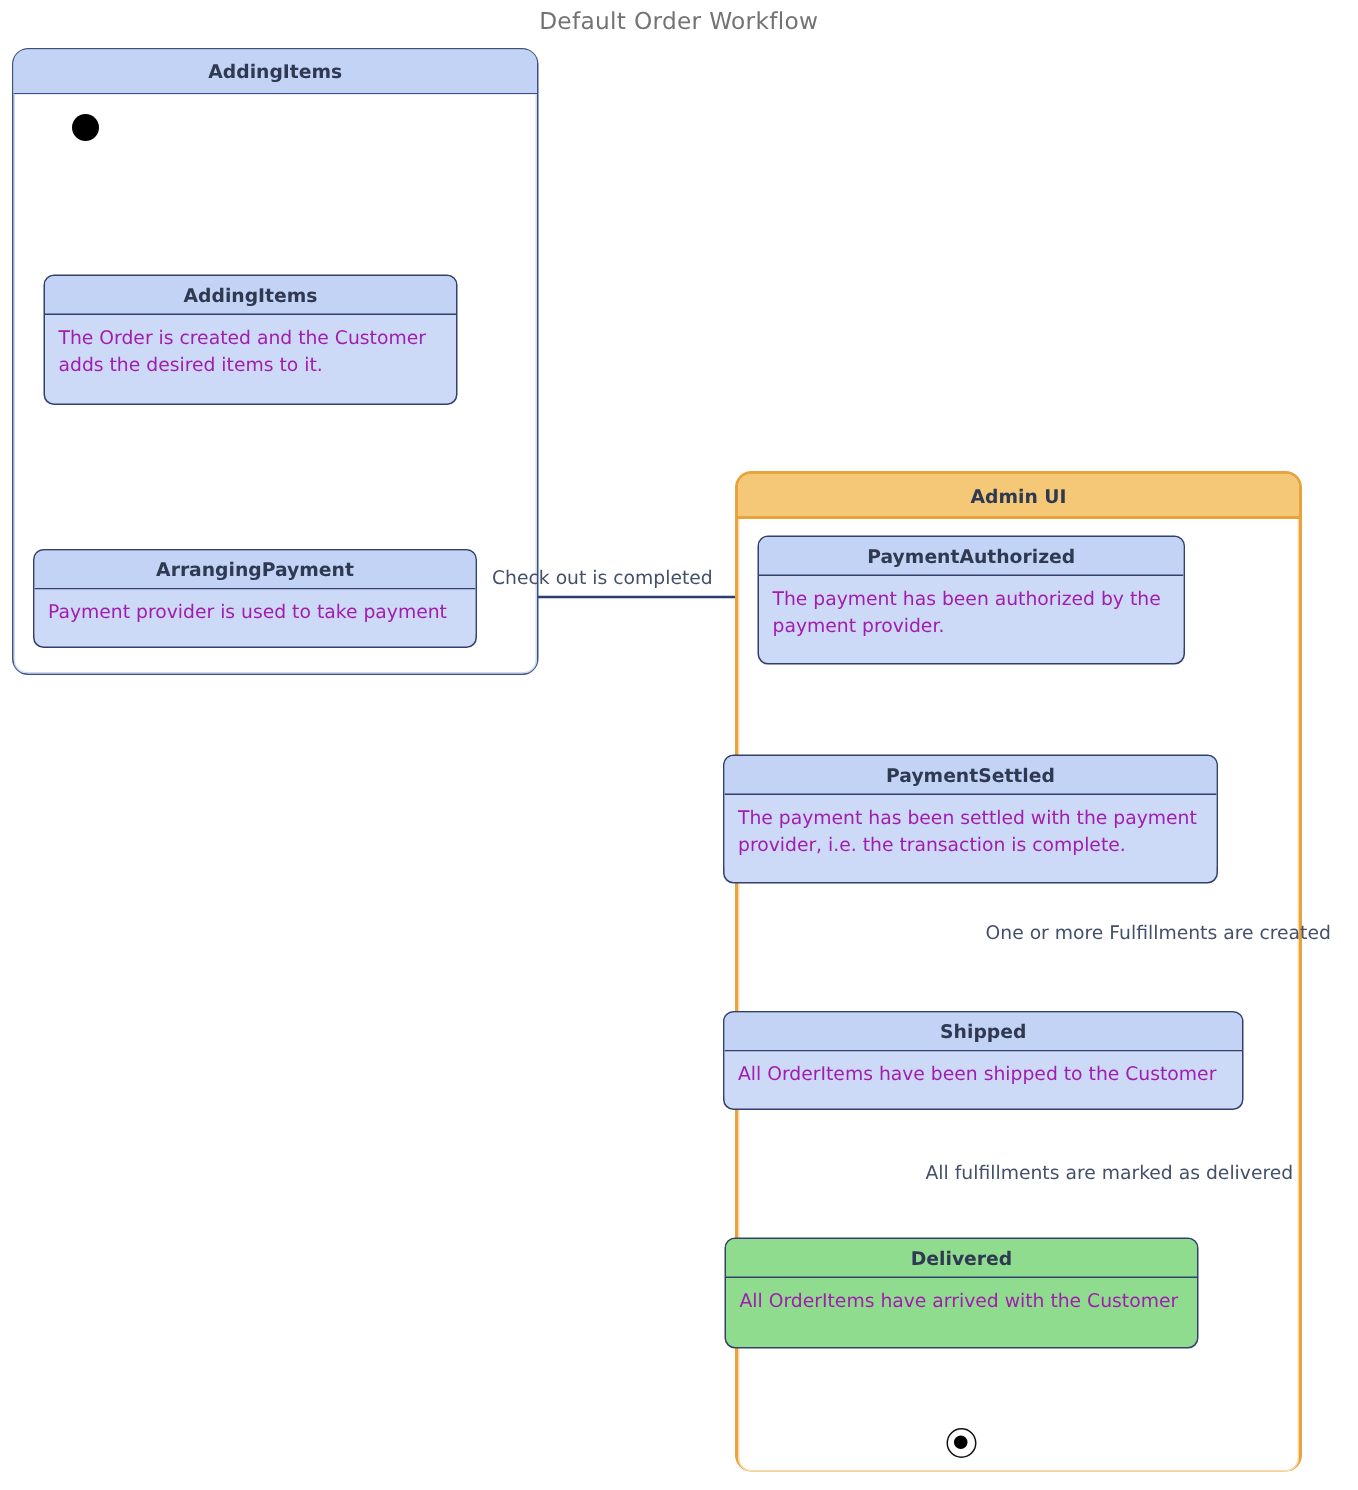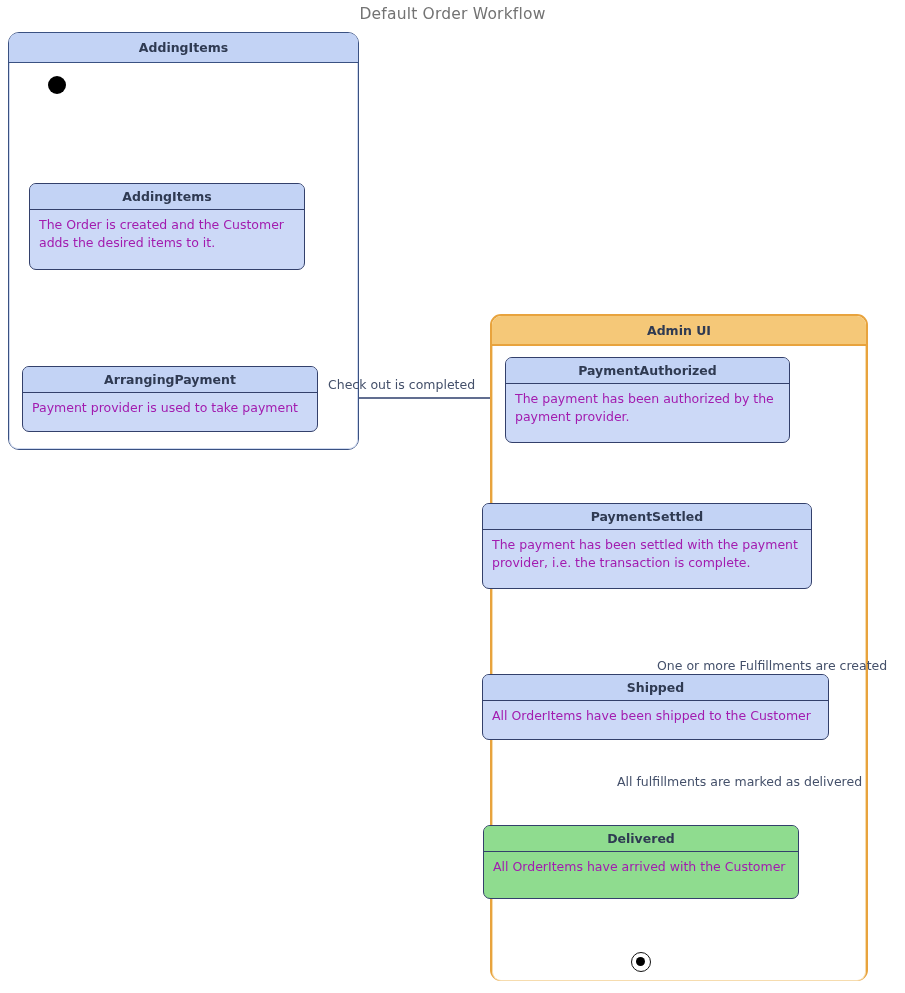--- a/index.html
+++ b/index.html
@@ -233,17 +233,17 @@
   </div>
 
   <div class="state green" style="left:483px; top:825px; width:316px; height:74px;">
     <div class="state-title">Delivered</div>
     <div class="state-desc">All OrderItems have arrived with the Customer</div>
   </div>
 
 
   <div class="edge-label" style="left:328px; top:377px;">Check out is completed</div>
 
-  <div class="edge-label" style="left:657px; top:658px;">One or more Fulfillments are created</div>
+  <div class="edge-label" style="left:657px; top:614px;">One or more Fulfillments are created</div>
 
   <div class="edge-label" style="left:617px; top:774px;">All fulfillments are marked as delivered</div>
 
 </div>
 
 </body></html>

